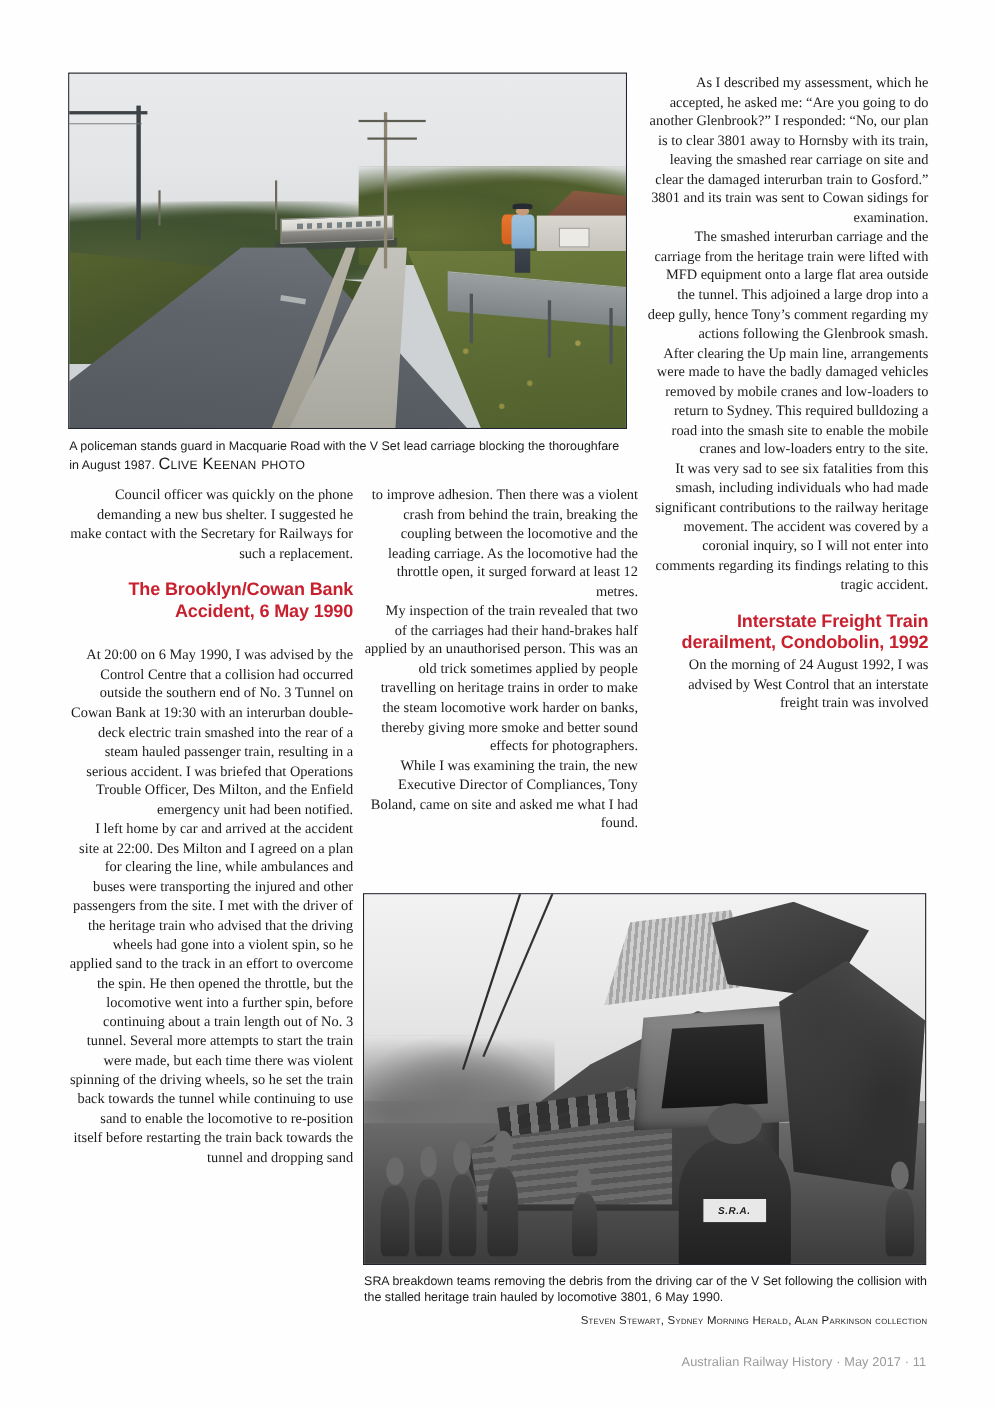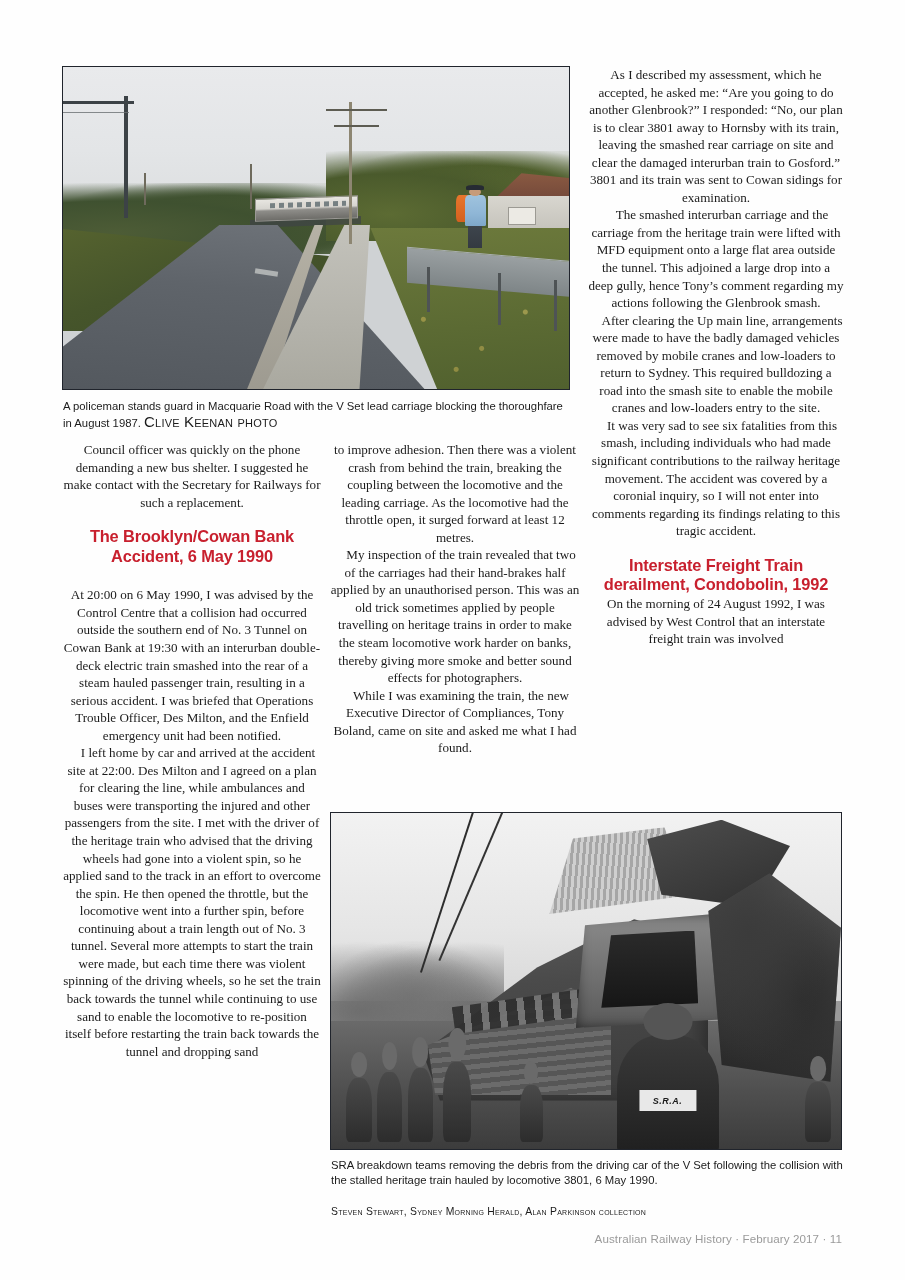--- a/index.html
+++ b/index.html
@@ -22,21 +22,21 @@
     background: #fefefe;
   }
 
   
   .col {
     position: absolute;
     font-family: "Liberation Serif", "DejaVu Serif", serif;
     font-size: 13.1px;
     line-height: 17.55px;
     color: #1b1b1b;
-    text-align: center;
+    text-align: right;
     hyphens: none;
   }
   .col p {
     margin: 0;
     text-indent: 0;
   }
   .col p + p {
     text-indent: 12px;
   }
 
@@ -325,21 +325,22 @@
   .credit {
     font-variant: small-caps;
     font-size: 15px;
     letter-spacing: .2px;
   }
   .credit-line {
     display: block;
     font-variant: small-caps;
     font-size: 10.4px;
     letter-spacing: .25px;
-    margin-top: 16px;
+    margin-top: 6px;
+    text-align: right;
   }
 
   
   .footer {
     position: absolute;
     right: 63px;
     top: 1232px;
     font-family: "Liberation Sans", "DejaVu Sans", sans-serif;
     font-size: 11.6px;
     color: #9a9a9a;
@@ -454,15 +455,15 @@
         <span class="sra-badge">S.R.A.</span>
       </div>
     </div>
   </div>
 
   <div class="caption" style="left:331px; top:1158px; width:512px;">
     <span>SRA breakdown teams removing the debris from the driving car of the V Set following the collision with the stalled heritage train hauled by locomotive 3801, 6 May 1990.</span>
     <span class="credit-line">Steven Stewart, Sydney Morning Herald, Alan Parkinson collection</span>
   </div>
 
-  <div class="footer">Australian Railway History · February 2017 · 11</div>
+  <div class="footer">Australian Railway History · May 2017 · 11</div>
 
 </div>
 
 </body></html>

